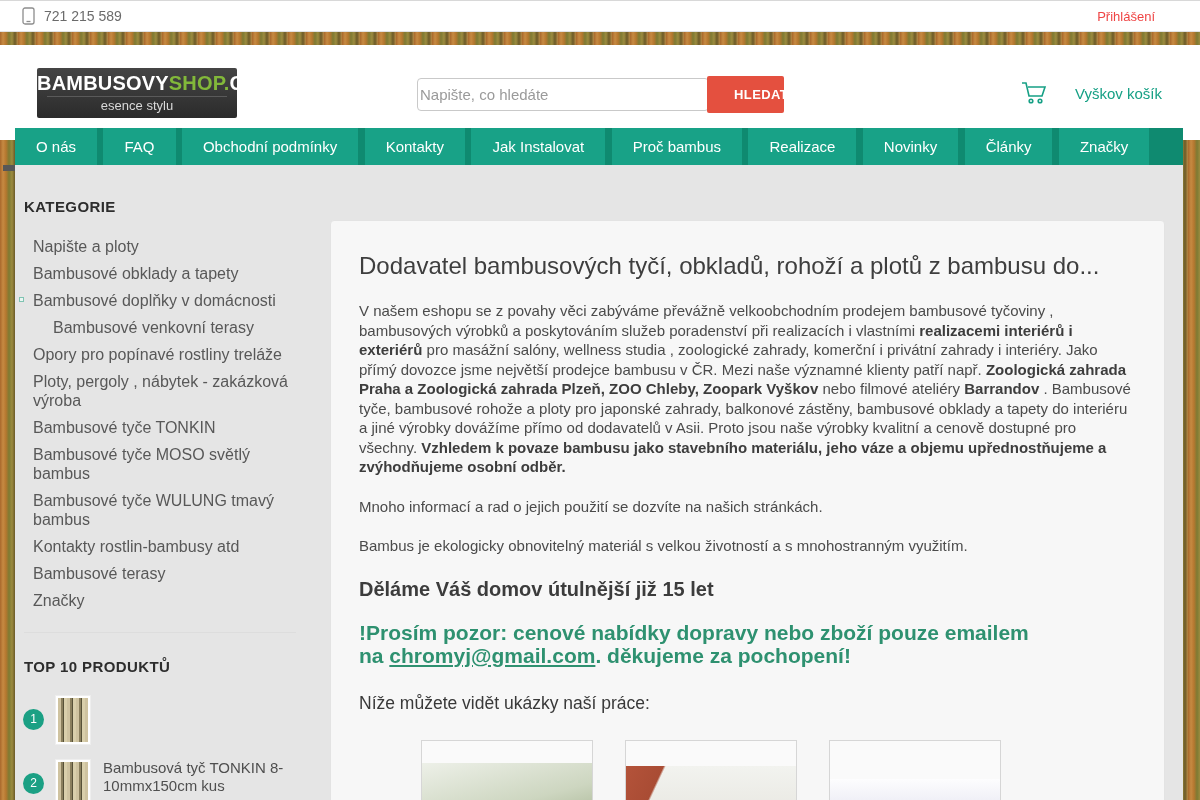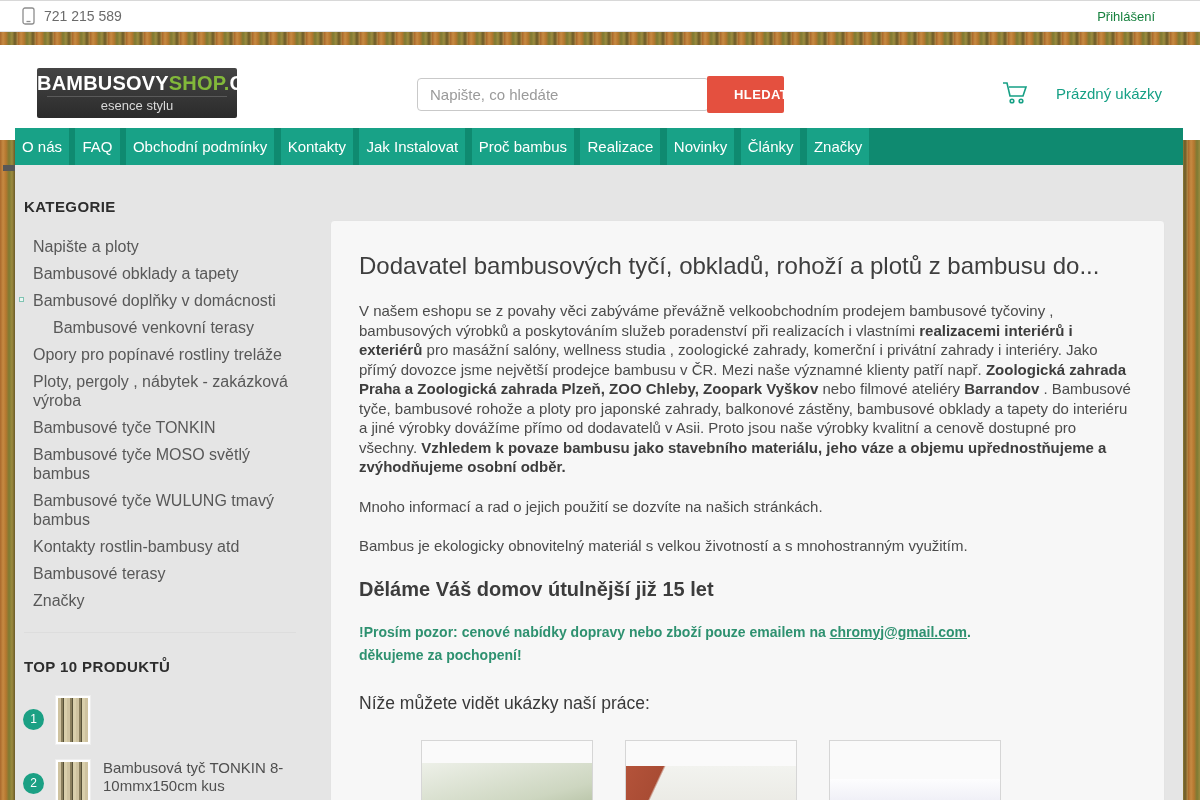--- a/index.html
+++ b/index.html
@@ -14,57 +14,57 @@
         #9c8b3f 12px, #6b5a28 15px, #b98a44 18px);
   }
   
   .topbar {
     position:absolute; left:0; top:0; width:1200px; height:32px;
     background:#fff; border-bottom:1px solid #e2e2e2; border-top:1px solid #d8d8d8;
     display:flex; align-items:center; justify-content:space-between;
     padding:0 45px 0 22px;
   }
   .phone-group { display:flex; align-items:center; gap:9px; color:#6b6b6b; font-size:14px; }
-  .login-link { color:#15803d; font-size:13px; text-decoration:none; cursor:pointer; }
+  .login-link { color:#ef4444; font-size:13px; text-decoration:none; cursor:pointer; }
   
   .header { position:absolute; left:0; top:33px; width:1200px; height:95px; background:#fff;margin-top:12px; }
   .logo {
     position:absolute; left:37px; top:23px; width:200px; height:50px;
     background:linear-gradient(180deg,#454545 0%,#2b2b2b 100%);
     border-radius:2px; text-align:center; cursor:pointer;
     display:flex; flex-direction:column; justify-content:center;
   }
   .logo-line1 { color:#fff; font-size:20px; font-weight:bold; letter-spacing:0.2px; line-height:24px; }
   .logo-line1 .green { color:#82b83a; }
   .logo-line2 {
     color:#d9d9d9; font-size:13px; line-height:18px;
     border-top:1px solid #5a5a5a; margin:1px 10px 0 10px;
   }
   .search-input {
     position:absolute; left:417px; top:33px; width:292px; height:33px;
-    border:1px solid #c9c9c9; border-radius:4px; padding:0 12px;
+    border:1px solid #c9c9c9; border-radius:4px; padding:0 2px;
     font-size:15px; color:#444; font-family:"Liberation Sans", sans-serif; background:#fff;
   }
   .search-input::placeholder { color:#9a9a9a; }
   .search-btn {
     position:absolute; left:707px; top:31px; width:77px; height:37px;
     background:#e4503f; color:#fff; border:none; border-radius:2px;
     font-size:13px; font-weight:bold; letter-spacing:0.4px; cursor:pointer;
     font-family:"Liberation Sans", sans-serif;
     padding-left:27px;
   }
   .cart-group { position:absolute; right:38px; top:36px; display:flex; align-items:center; gap:28px; cursor:pointer; }
   .cart-label { color:#16a085; font-size:15px; }
   
   .nav {
     position:absolute; left:15px; top:128px; width:1168px; height:37px;
     background:#0f8a70; white-space:nowrap; overflow:hidden;
   }
   .nav-item {
-    display:inline-block; height:37px; line-height:37px; padding:0 7px;
+    display:inline-block; height:37px; line-height:37px; padding:0 21px;
     margin-right:2px; background:#18a287; color:#fff; font-size:15px; cursor:pointer;
   }
   .nav-shadow { position:absolute; left:3px; top:165px; width:258px; height:6px; background:#575757; }
   
   .content { position:absolute; left:15px; top:165px; width:1168px; height:635px; background:#e5e5e5; }
   
   .sidebar { position:absolute; left:0; top:0; width:315px; }
   .cat-title { margin:33px 0 0 9px; font-size:15px; font-weight:bold; color:#2d2d2d; letter-spacing:0.4px; }
   .cat-list { margin-top:22px; }
   .cat-item {
@@ -100,21 +100,21 @@
   
   .panel {
     position:absolute; left:315px; top:55px; width:835px; height:760px;
     background:#f7f7f7; border:1px solid #e3e3e3; border-radius:4px;
     padding:0 28px;
   }
   .panel h1 { margin-top:30px; font-size:24px; line-height:30px; font-weight:400; color:#3e3e3e; }
   .panel p.body-text { margin-top:20px; font-size:15px; line-height:19.5px; color:#4b4b4b; }
   .panel p.body-text strong { color:#3d3d3d; }
   .panel h2.sub { margin-top:22px; font-size:20px; font-weight:bold; color:#3c3c3c; }
-  .notice { margin-top:20px; font-size:14px; line-height:23px; font-weight:bold; color:#2e9170; max-width:680px; }
+  .notice { margin-top:20px; font-size:21px; line-height:23px; font-weight:bold; color:#2e9170; max-width:680px; }
   .notice a { color:#2e9170; }
   .panel h3.examples { margin-top:26px; font-size:17.5px; font-weight:400; color:#393939; }
   .gallery { margin:26px 0 0 62px; display:flex; gap:32px; }
   .g-card { width:172px; height:220px; border:1px solid #d6d6d6; background:#fafafa; cursor:pointer; }
   .g-photo { width:170px; }
   .g-card:nth-child(1) .g-photo {
     margin-top:22px; height:140px;
     background:linear-gradient(165deg,#edf0e8 0%,#cdd6c0 35%,#b7c3a6 48%,#c0905a 62%,#a97a44 85%,#8d6536 100%);
   }
   .g-card:nth-child(2) .g-photo {
@@ -155,21 +155,21 @@
   <button class="search-btn">HLEDAT</button>
 
   <div class="cart-group">
     <span>
       <svg width="26" height="24" viewBox="0 0 26 24" fill="none" stroke="#16a085" stroke-width="1.6">
         <path d="M1 2 h4 l3 13 h13 l3 -9 H7"></path>
         <circle cx="10" cy="20" r="1.8"></circle>
         <circle cx="19" cy="20" r="1.8"></circle>
       </svg>
     </span>
-    <span class="cart-label">Prázdný ukázky</span>
+    <span class="cart-label">Vyškov košík</span>
   </div>
 </div>
 
 <div class="nav">
   <span class="nav-item">O nás</span>
   <span class="nav-item">FAQ</span>
   <span class="nav-item">Obchodní podmínky</span>
   <span class="nav-item">Kontakty</span>
   <span class="nav-item">Jak Instalovat</span>
   <span class="nav-item">Proč bambus</span>

